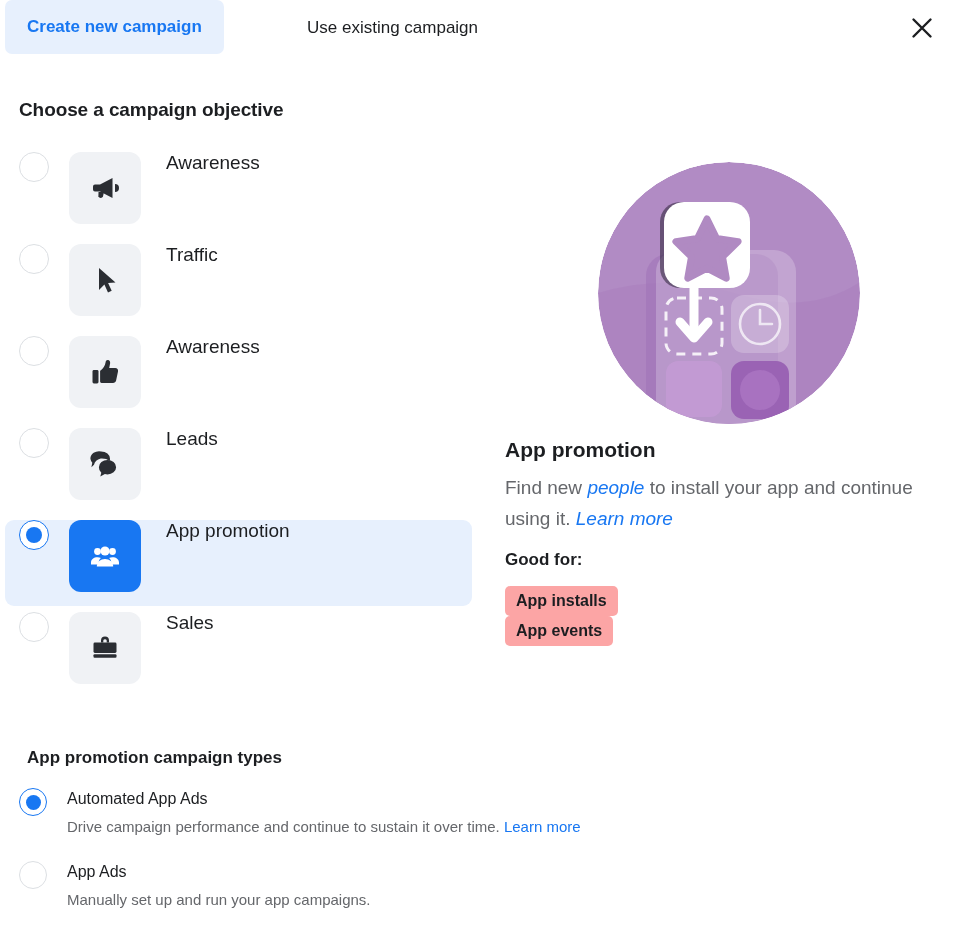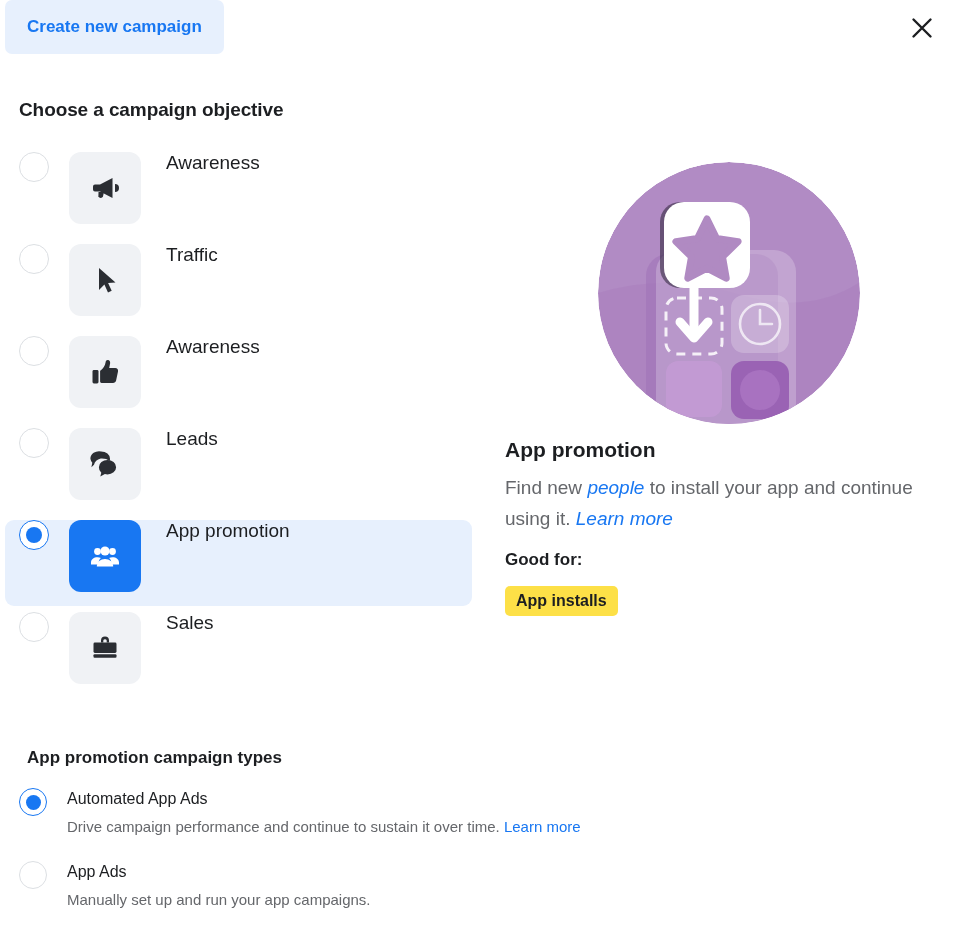--- a/index.html
+++ b/index.html
@@ -172,21 +172,21 @@
     font-size: 17px;
     font-weight: bold;
     color: #1c1e21;
   }
   #tag-list {
     position: absolute;
     left: 0; top: 436px;
   }
   .tag {
     display: inline-block;
-    background: #fde047;
+    background: #fca5a5;
     color: #1c1e21;
     font-size: 16px;
     font-weight: bold;
     border-radius: 5px;
     padding: 6px 11px;
   }
   .tag-row { display: block; }
 
   
   #campaign-types-heading {
@@ -241,20 +241,23 @@
     line-height: 20px;
   }
   .ctype-desc .lnk { color: #1877f2; cursor: pointer; }
 </style>
 </head>
 <body>
 
 <div id="tabbar">
   <div class="tab active">
     <span>Create new campaign</span>
+  </div>
+  <div class="tab inactive">
+    <span>Use existing campaign</span>
   </div>
   <div id="close-btn">
     <svg width="26" height="26" viewBox="0 0 26 26">
       <path d="M4.5 4.5 L21.5 21.5 M21.5 4.5 L4.5 21.5" stroke="#1c1e21" stroke-width="2.4" stroke-linecap="round" fill="none"></path>
     </svg>
   </div>
 </div>
 
 <div class="section-heading" id="objective-heading">Choose a campaign objective</div>
 
@@ -382,20 +385,21 @@
   </div>
 
   <div id="detail-title">App promotion</div>
 
   <div id="detail-desc"><span>Find new </span><span class="lnk">people</span><span> to install your app and continue using it. </span><span class="lnk">Learn more</span></div>
 
   <div id="good-for-label">Good for:</div>
 
   <div id="tag-list">
     <span class="tag-row"><span class="tag">App installs</span></span>
+    <span class="tag-row"><span class="tag">App events</span></span>
   </div>
 </div>
 
 <div class="section-heading" id="campaign-types-heading">App promotion campaign types</div>
 
 <div id="campaign-types">
 
   <div class="ctype-row selected">
     <span class="ctype-radio"></span>
     <span class="ctype-text">

